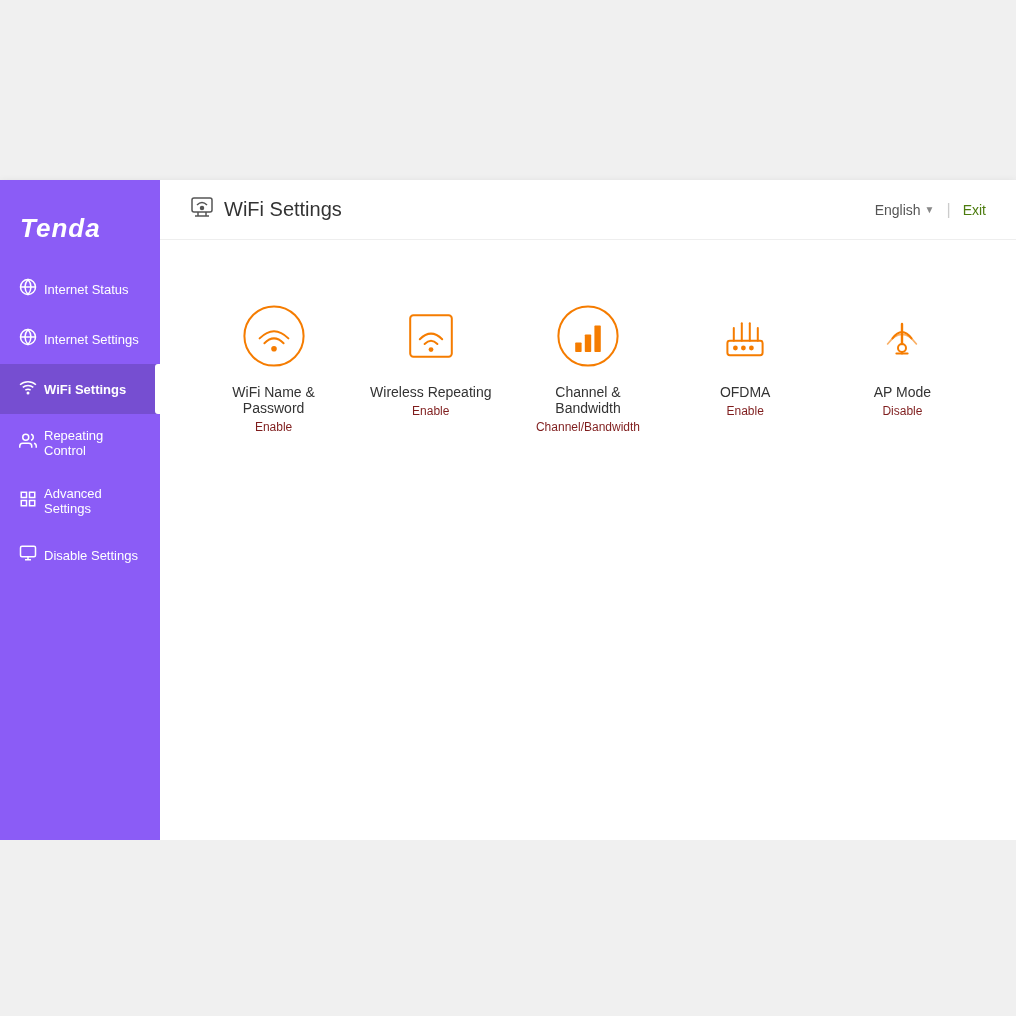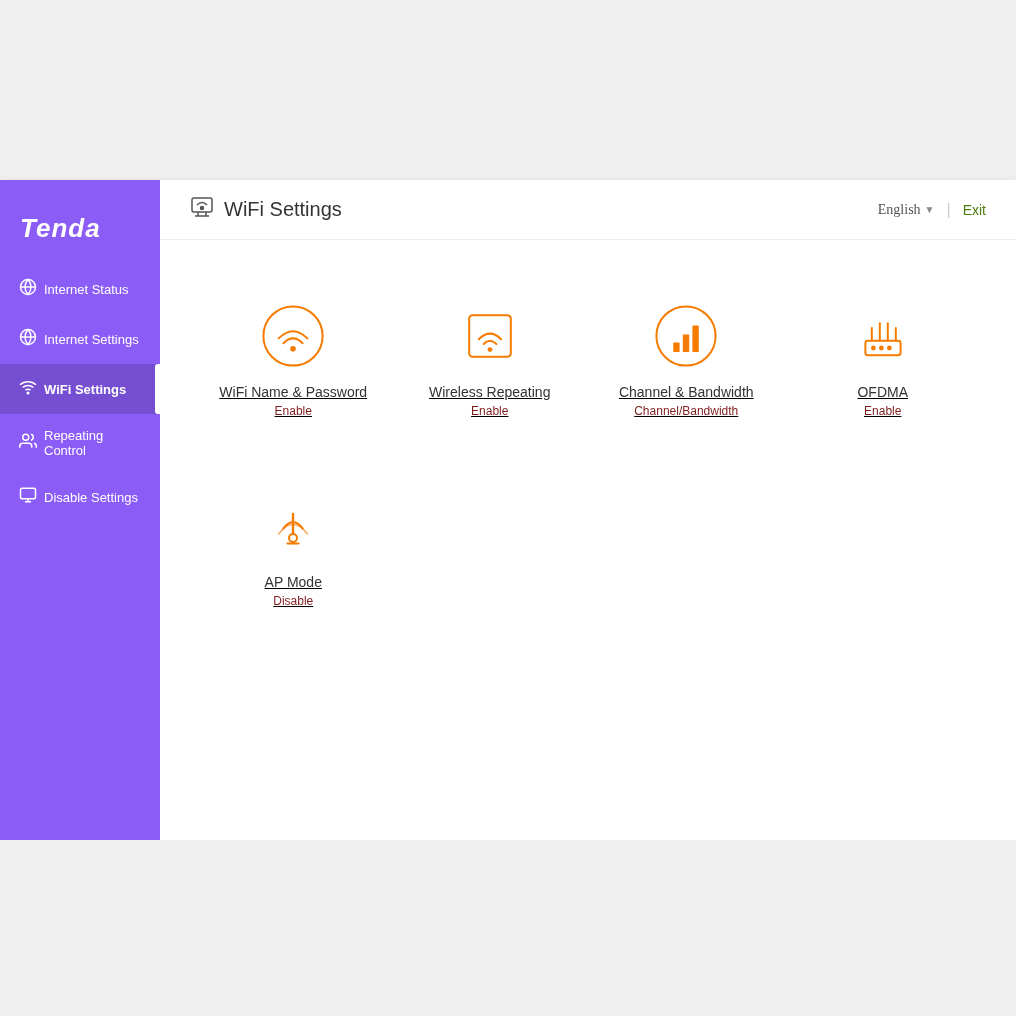--- a/index.html
+++ b/index.html
@@ -107,43 +107,41 @@
       align-items: center;
       gap: 12px;
     }
     .lang-selector {
       display: flex;
       align-items: center;
       gap: 4px;
       font-size: 14px;
       color: #555;
       cursor: pointer;
-      font-family: Liberation Serif, serif;
     }
     .lang-selector .arrow {
       font-size: 10px;
       color: #888;
     }
     .topbar-divider {
       color: #ccc;
       font-size: 16px;
     }
     .exit-btn {
       font-size: 14px;
       color: #4d7c0f;
       cursor: pointer;
     }
     
     .settings-grid {
       padding: 40px 40px;
       display: grid;
-      grid-template-columns: repeat(4, 1fr);
+      grid-template-columns: repeat(5, 1fr);
       grid-template-rows: auto auto;
-      gap: 32px 10px;
-      text-decoration: underline;
+      gap: 12px 10px;
     }
     .settings-card {
       display: flex;
       flex-direction: column;
       align-items: center;
       padding: 20px 10px;
       cursor: pointer;
       border-radius: 4px;
       transition: background 0.2s;
     }
@@ -226,20 +224,31 @@
             <path d="M17 21v-2a4 4 0 0 0-4-4H5a4 4 0 0 0-4 4v2"></path>
             <circle cx="9" cy="7" r="4"></circle>
             <path d="M23 21v-2a4 4 0 0 0-3-3.87"></path>
             <path d="M16 3.13a4 4 0 0 1 0 7.75"></path>
           </svg>
         </span>
         <span>Repeating Control</span>
       </div>
 
 
+      <div class="sidebar-item">
+        <span class="sidebar-icon">
+          <svg width="18" height="18" viewBox="0 0 24 24" fill="none" stroke="#fff" stroke-width="2">
+            <rect x="3" y="3" width="7" height="7"></rect>
+            <rect x="14" y="3" width="7" height="7"></rect>
+            <rect x="14" y="14" width="7" height="7"></rect>
+            <rect x="3" y="14" width="7" height="7"></rect>
+          </svg>
+        </span>
+        <span>Advanced Settings</span>
+      </div>
 
       <div class="sidebar-item">
         <span class="sidebar-icon">
           <svg width="18" height="18" viewBox="0 0 24 24" fill="none" stroke="#fff" stroke-width="2">
             <rect x="2" y="3" width="20" height="14" rx="2"></rect>
             <line x1="8" y1="21" x2="16" y2="21"></line>
             <line x1="12" y1="17" x2="12" y2="21"></line>
           </svg>
         </span>
         <span>Disable Settings</span>

